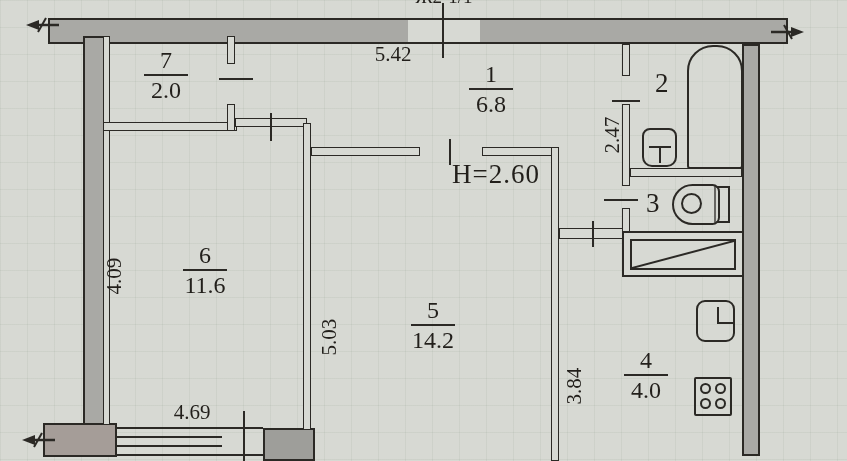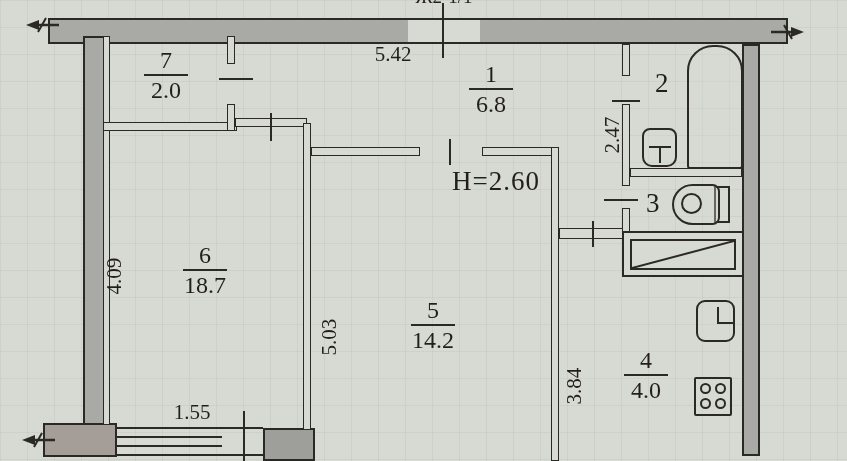--- a/index.html
+++ b/index.html
@@ -140,38 +140,38 @@
   <div class="rlabel" style="left:461px;top:62px;">
     <div class="rnum">1</div>
     <div class="rline"></div>
     <div class="rarea">6.8</div>
   </div>
 
   <div class="rsingle" style="left:655px;top:70px;">2</div>
   <div class="dim rot" style="left:582px;top:124px;">2.47</div>
   <div class="rsingle" style="left:646px;top:190px;">3</div>
 
-  <div class="hnote" style="left:452px;top:161px;margin-top:7px;">H=2.60</div>
+  <div class="hnote" style="left:452px;top:161px;">H=2.60</div>
 
   <div class="rlabel" style="left:175px;top:243px;">
     <div class="rnum">6</div>
     <div class="rline"></div>
-    <div class="rarea">18.7</div>
+    <div class="rarea">11.6</div>
   </div>
   <div class="dim rot" style="left:84px;top:265px;">4.09</div>
 
   <div class="rlabel" style="left:403px;top:298px;">
     <div class="rnum">5</div>
     <div class="rline"></div>
     <div class="rarea">14.2</div>
   </div>
   <div class="dim rot" style="left:299px;top:326px;">5.03</div>
   <div class="dim rot" style="left:544px;top:375px;">3.84</div>
 
   <div class="rlabel" style="left:616px;top:348px;">
     <div class="rnum">4</div>
     <div class="rline"></div>
     <div class="rarea">4.0</div>
   </div>
 
-  <div class="dim" style="left:162px;top:402px;width:60px;">1.55</div>
+  <div class="dim" style="left:162px;top:402px;width:60px;">4.69</div>
 
 </div>
 
 </body></html>

